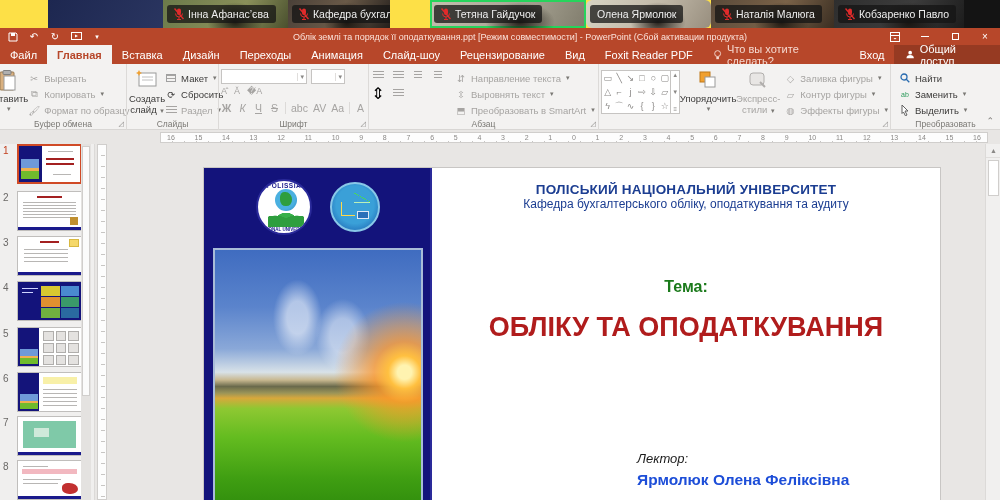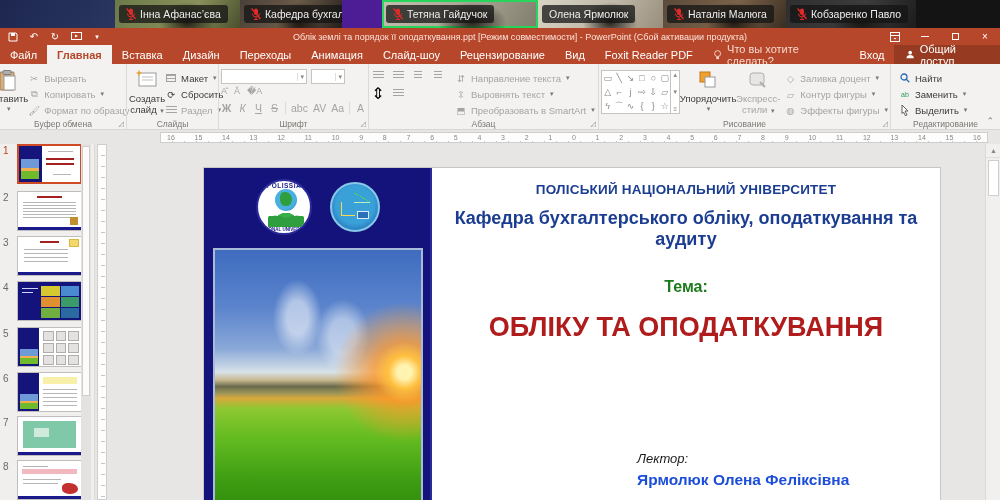--- a/index.html
+++ b/index.html
@@ -1,21 +1,21 @@
 <!DOCTYPE html>
 <html><head>
 <meta charset="utf-8">
 <style>
   * { margin:0; padding:0; box-sizing:border-box; }
   html,body { width:1000px; height:500px; overflow:hidden; }
   body { font-family:"Liberation Sans","DejaVu Sans",sans-serif; background:#e6e4e2; position:relative; }
   #stage { position:absolute; inset:0; width:1000px; height:500px; overflow:hidden; }
 
   
-  #meetingBar { position:absolute; left:0; top:0; width:1000px; height:28px; background:#4c1d95; display:flex; overflow:hidden; }
+  #meetingBar { position:absolute; left:0; top:0; width:1000px; height:28px; background:#fde047; display:flex; overflow:hidden;padding-left:48px; }
   .vtile { position:relative; height:28px; flex:0 0 auto; overflow:hidden; }
   .vtile.active { outline:2px solid #27d45c; outline-offset:-2px;margin-left:40px; }
   .vtile .blob { position:absolute; left:35%; top:2px; width:45%; height:40px; border-radius:50%; background:radial-gradient(ellipse at center, rgba(20,16,12,.9), rgba(20,16,12,0) 70%); }
   .name-pill { position:absolute; left:4px; top:5px; height:18px; display:flex; align-items:center; gap:4px; padding:0 7px; background:rgba(20,20,20,.75); border-radius:3px; color:#efefef; font-size:10.5px; white-space:nowrap; }
   .mic-off { width:10px; height:12px; flex:0 0 auto; }
 
   
   #titleBar { position:absolute; left:0; top:28px; width:1000px; height:17px; background:#b7472a; display:flex; align-items:center; color:#fff; }
   .qat { display:flex; align-items:center; gap:9px; padding-left:7px; width:190px; }
   .qat .qicon { width:12px; height:12px; display:flex; align-items:center; justify-content:center; font-size:10px; color:#fff; }
@@ -112,21 +112,21 @@
   #logo2 .scales { position:absolute; left:9px; top:18px; width:14px; height:14px; border-left:1px solid #ffd84a; border-bottom:1px solid #ffd84a; }
   #logo2 .chart { position:absolute; right:8px; top:9px; width:16px; height:10px; border-bottom:1px solid #baf0ba; background:linear-gradient(to top right, transparent 48%, #4ae04a 49% 52%, transparent 53%); }
   #logo2 .laptop { position:absolute; right:9px; bottom:11px; width:12px; height:8px; border:1px solid #dfe9f5; background:#2a70b8; }
   #photo { position:absolute; left:9px; top:80px; width:210px; height:264px; border:2px solid #a8bcd8; background:
       radial-gradient(circle at 92% 47%, #fff3b0 0 3%, #ffc040 7%, rgba(255,150,40,.75) 13%, rgba(255,150,40,0) 30%),
       radial-gradient(ellipse at 40% 26%, rgba(255,255,255,.55) 0 6%, rgba(255,255,255,0) 14%),
       radial-gradient(ellipse at 62% 33%, rgba(255,255,255,.45) 0 7%, rgba(255,255,255,0) 15%),
       linear-gradient(to bottom, #3f6cc0 0%, #5b84cc 22%, #8aa8d8 38%, #d8e2e8 47%, #c8b890 50%, #6a6a4c 52.5%, #9a9458 55%, #d8a83c 57%, #8ec832 61%, #64bc20 72%, #3f9e12 88%, #2f8c0c 100%); }
   #headerBlock { position:absolute; left:240px; top:14px; width:484px; text-align:center; color:#1b3d91; }
   #hdr1 { font-size:13.5px; font-weight:bold; letter-spacing:.2px; }
-  #hdr2 { font-size:18px; font-weight:bold; margin-top:11px; }
+  #hdr2 { font-size:12px; font-weight:normal; margin-top:0; }
   #topicLabel { position:absolute; left:240px; top:110px; width:484px; text-align:center; font-size:16px; font-weight:bold; color:#1b7a1b; }
   #slideTitle { position:absolute; left:236px; top:140px; width:492px; text-align:center; font-size:27px; font-weight:bold; color:#b01c1c; line-height:1.45; }
   #lecturerBlock { position:absolute; left:433px; top:283px; width:300px; color:#1a1a1a; }
   #lectLabel { font-size:13px; font-style:italic; }
   #lectName { font-size:15.5px; font-weight:bold; color:#1d4ed8; margin-top:5px; }
   #lectDesc { font-size:11.5px; margin-top:9px; line-height:1.35; }
   .misspell { text-decoration:underline wavy #e03030 1px; text-underline-offset:2px; }
 
   
   #vscroll { position:absolute; right:0; top:0; width:15px; height:356px; background:#f1f0ef; border-left:1px solid #dcdad8; }
@@ -166,21 +166,21 @@
         <div class="blob"></div>
         <div class="name-pill">
           <svg class="mic-off" viewBox="0 0 10 12">
             <rect x="3" y="0.5" width="4" height="6.5" rx="2" fill="#e02b2b"></rect>
             <path d="M1.5 5.5a3.5 3.5 0 0 0 7 0M5 9v2.5M3 11.5h4" stroke="#e02b2b" fill="none"></path>
             <line x1="0.5" y1="0.5" x2="9.5" y2="11" stroke="#e02b2b" stroke-width="1.4"></line>
           </svg>
           <span>Тетяна Гайдучок</span>
         </div>
       </div>
-      <div class="vtile" style="width: 125px; background: linear-gradient(120deg, rgb(216, 212, 196), rgb(192, 184, 168) 55%, rgb(152, 142, 126));">
+      <div class="vtile" style="width: 125px; background: linear-gradient(120deg, rgb(216, 212, 196), rgb(192, 184, 168) 55%, rgb(152, 142, 126)); border-radius: 6px;">
         <div class="blob"></div>
         <div class="name-pill">
           <span>Олена Ярмолюк</span>
         </div>
       </div>
       <div class="vtile" style="width: 123px; background: linear-gradient(120deg, rgb(90, 74, 58), rgb(122, 98, 72) 55%, rgb(58, 46, 34));">
         <div class="blob"></div>
         <div class="name-pill">
           <svg class="mic-off" viewBox="0 0 10 12">
             <rect x="3" y="0.5" width="4" height="6.5" rx="2" fill="#e02b2b"></rect>
@@ -457,35 +457,34 @@
               <rect x="2" y="3" width="14" height="12" rx="3" fill="#e8e6e4" stroke="#b0aeac"></rect>
               <path d="M12 12l5 5" stroke="#b0aeac" stroke-width="2"></path>
             </svg>
         </span>
         <span>Экспресс-</span>
         <span><span>стили</span> <span class="caret">▾</span></span>
       </div>
       <div class="stack" style="margin-left:4px;">
         <div class="smallbtn disabled">
             <span class="sicon">◇</span>
-            <span>Заливка доцент</span>
+            <span>Заливка фигуры</span>
             <span class="caret">▾</span>
           </div>
         <div class="smallbtn disabled">
             <span class="sicon">▱</span>
             <span>Контур фигуры</span>
             <span class="caret">▾</span>
           </div>
         <div class="smallbtn disabled">
             <span class="sicon">◍</span>
             <span>Эффекты фигуры</span>
             <span class="caret">▾</span>
           </div>
       </div>
-      <span class="glabel">Рисование</span>
       <span class="dlauncher">◿</span>
     </div>
 
     <div class="rgroup" style="width:110px;">
       <div class="stack" style="padding-left:6px;">
         <div class="smallbtn">
           <span class="sicon">
               <svg width="10" height="10" viewBox="0 0 10 10">
                 <circle cx="4" cy="4" r="3" fill="none" stroke="#2a6cb0" stroke-width="1.3"></circle>
                 <line x1="6.3" y1="6.3" x2="9.3" y2="9.3" stroke="#2a6cb0" stroke-width="1.3"></line>
@@ -501,21 +500,21 @@
         <div class="smallbtn">
             <span class="sicon">
               <svg width="9" height="11" viewBox="0 0 9 11">
                 <path d="M1 0l6 6H4l2 4-1.6.8L2.5 7 1 8.5z" fill="#fff" stroke="#606060"></path>
               </svg>
             </span>
             <span>Выделить</span>
             <span class="caret">▾</span>
           </div>
       </div>
-      <span class="glabel">Редактирование</span>
+      <span class="glabel">Преобразовать</span>
       <span class="collapse-chev">⌃</span>
     </div>
   </div>
 
   <div id="rulerRow">
     <div id="hruler">
         <span>16</span>
         <span>15</span>
         <span>14</span>
         <span>13</span>

